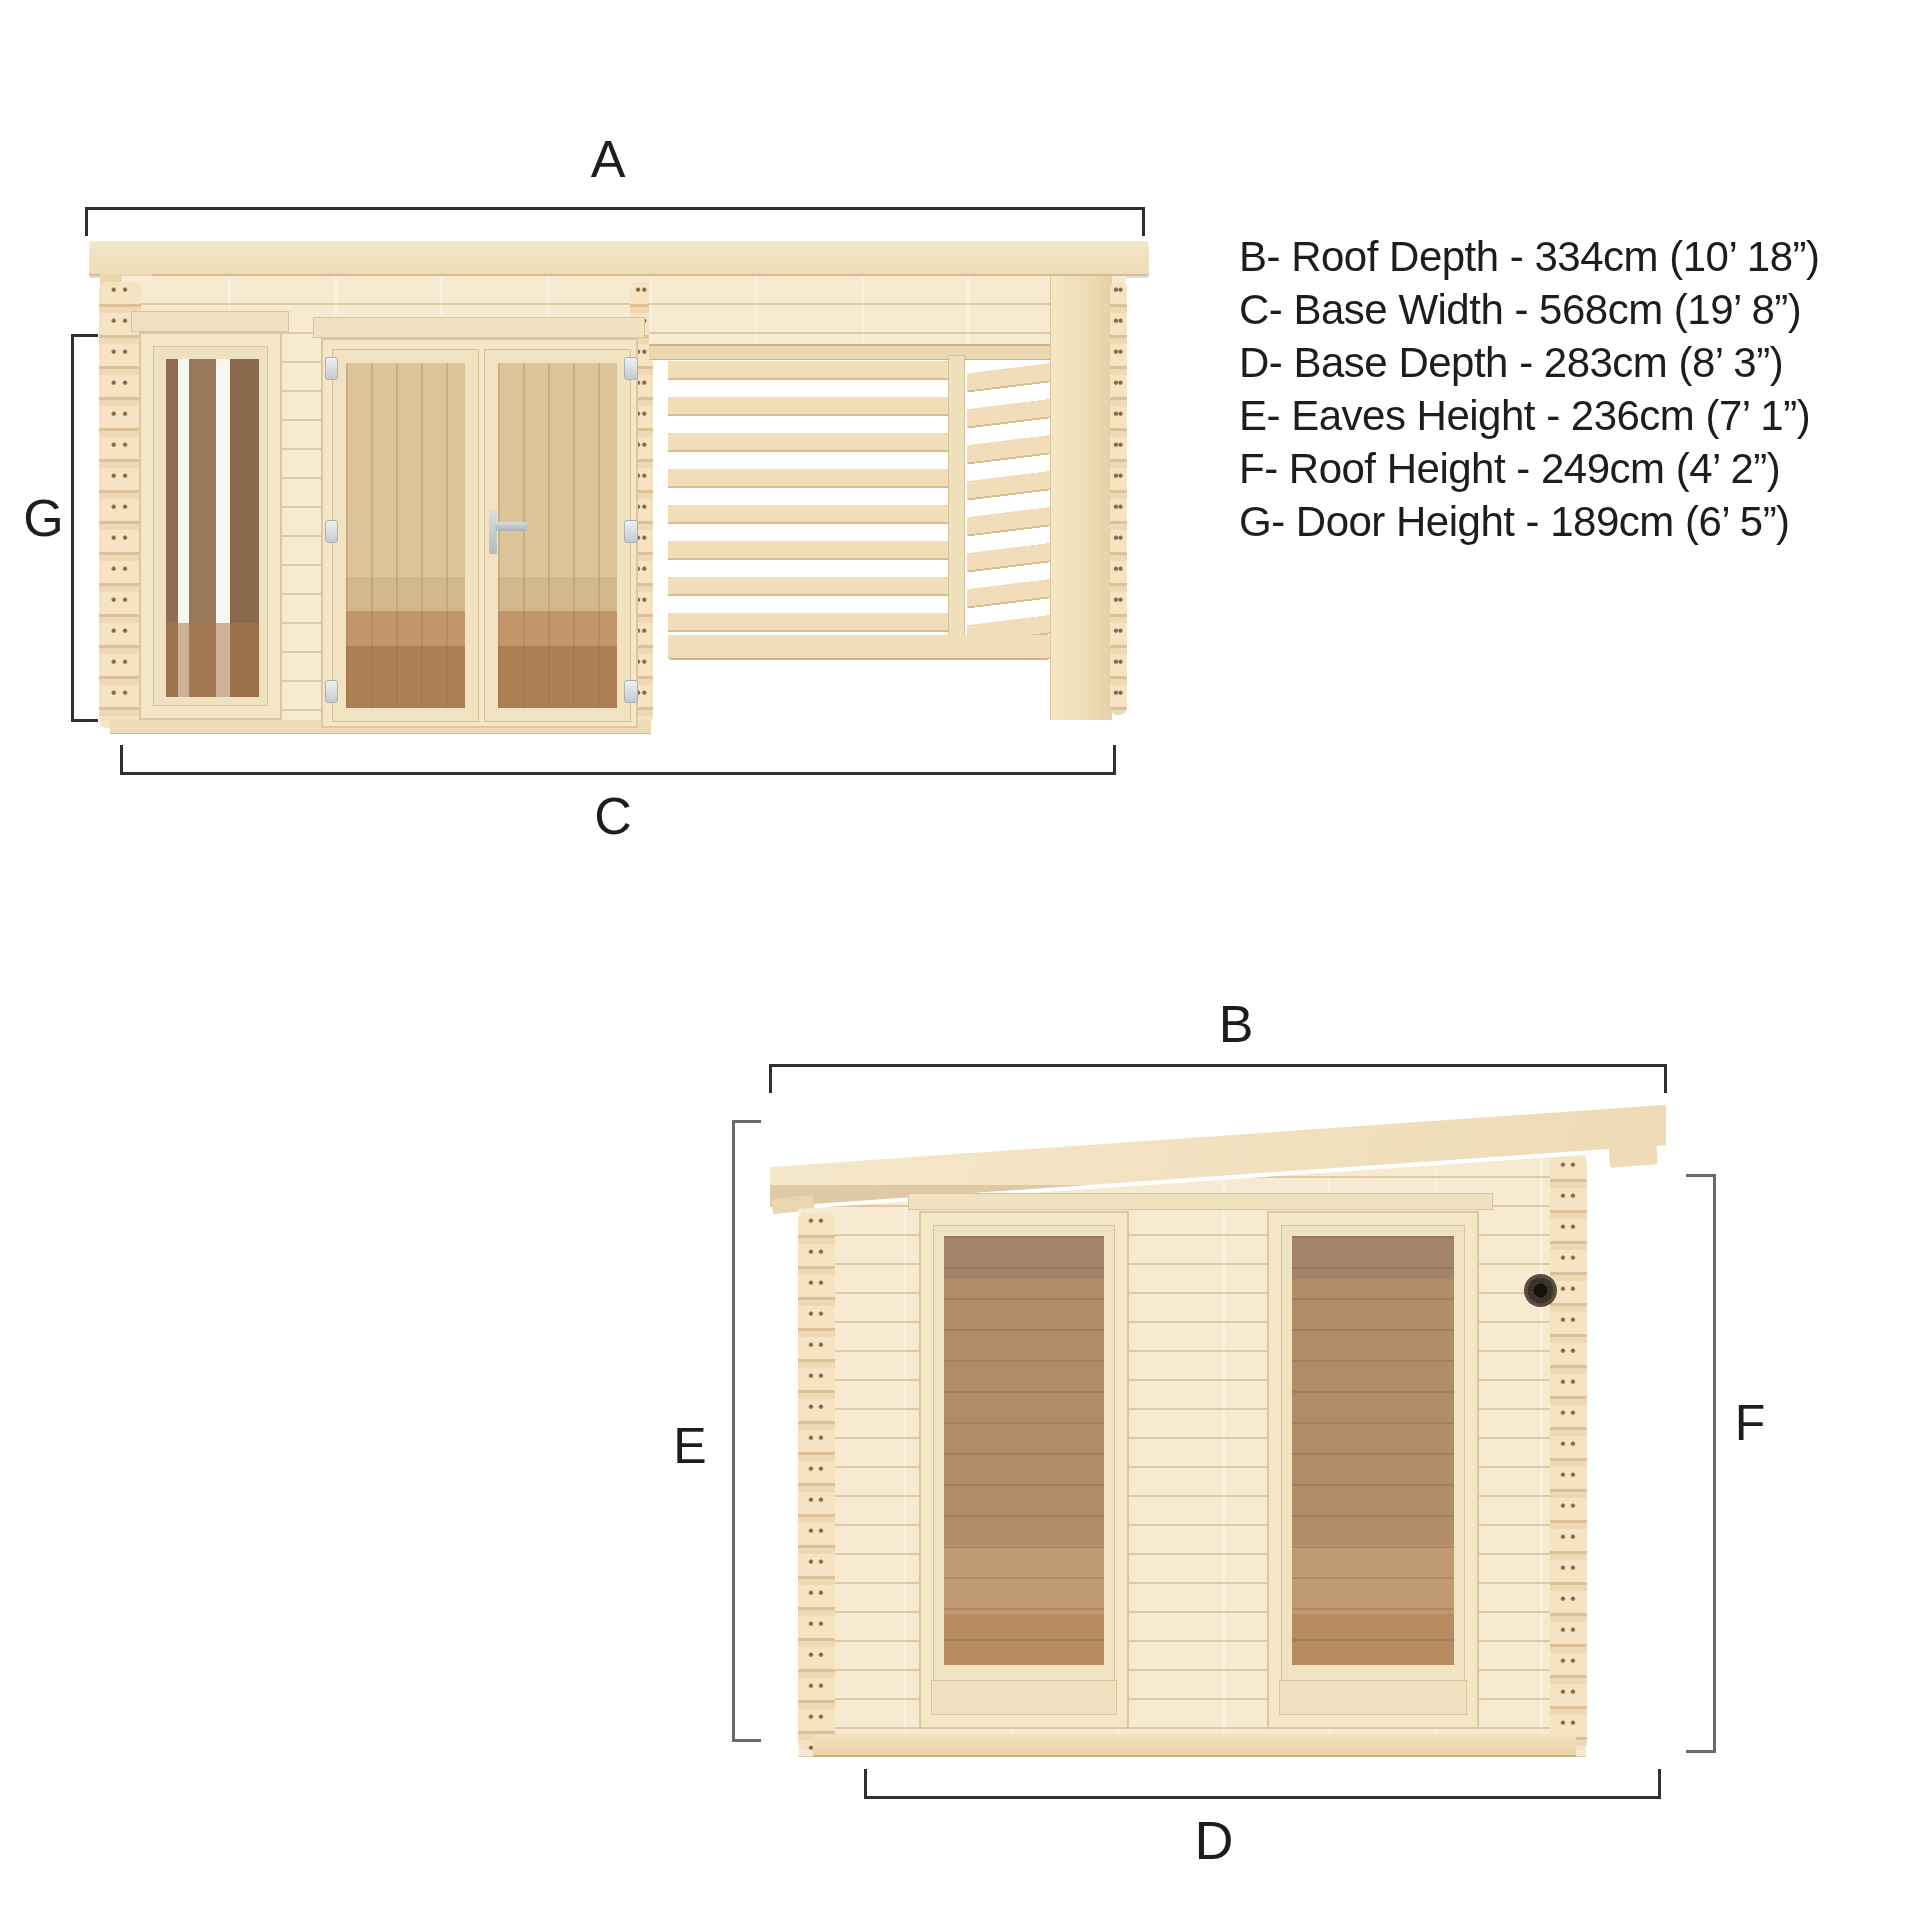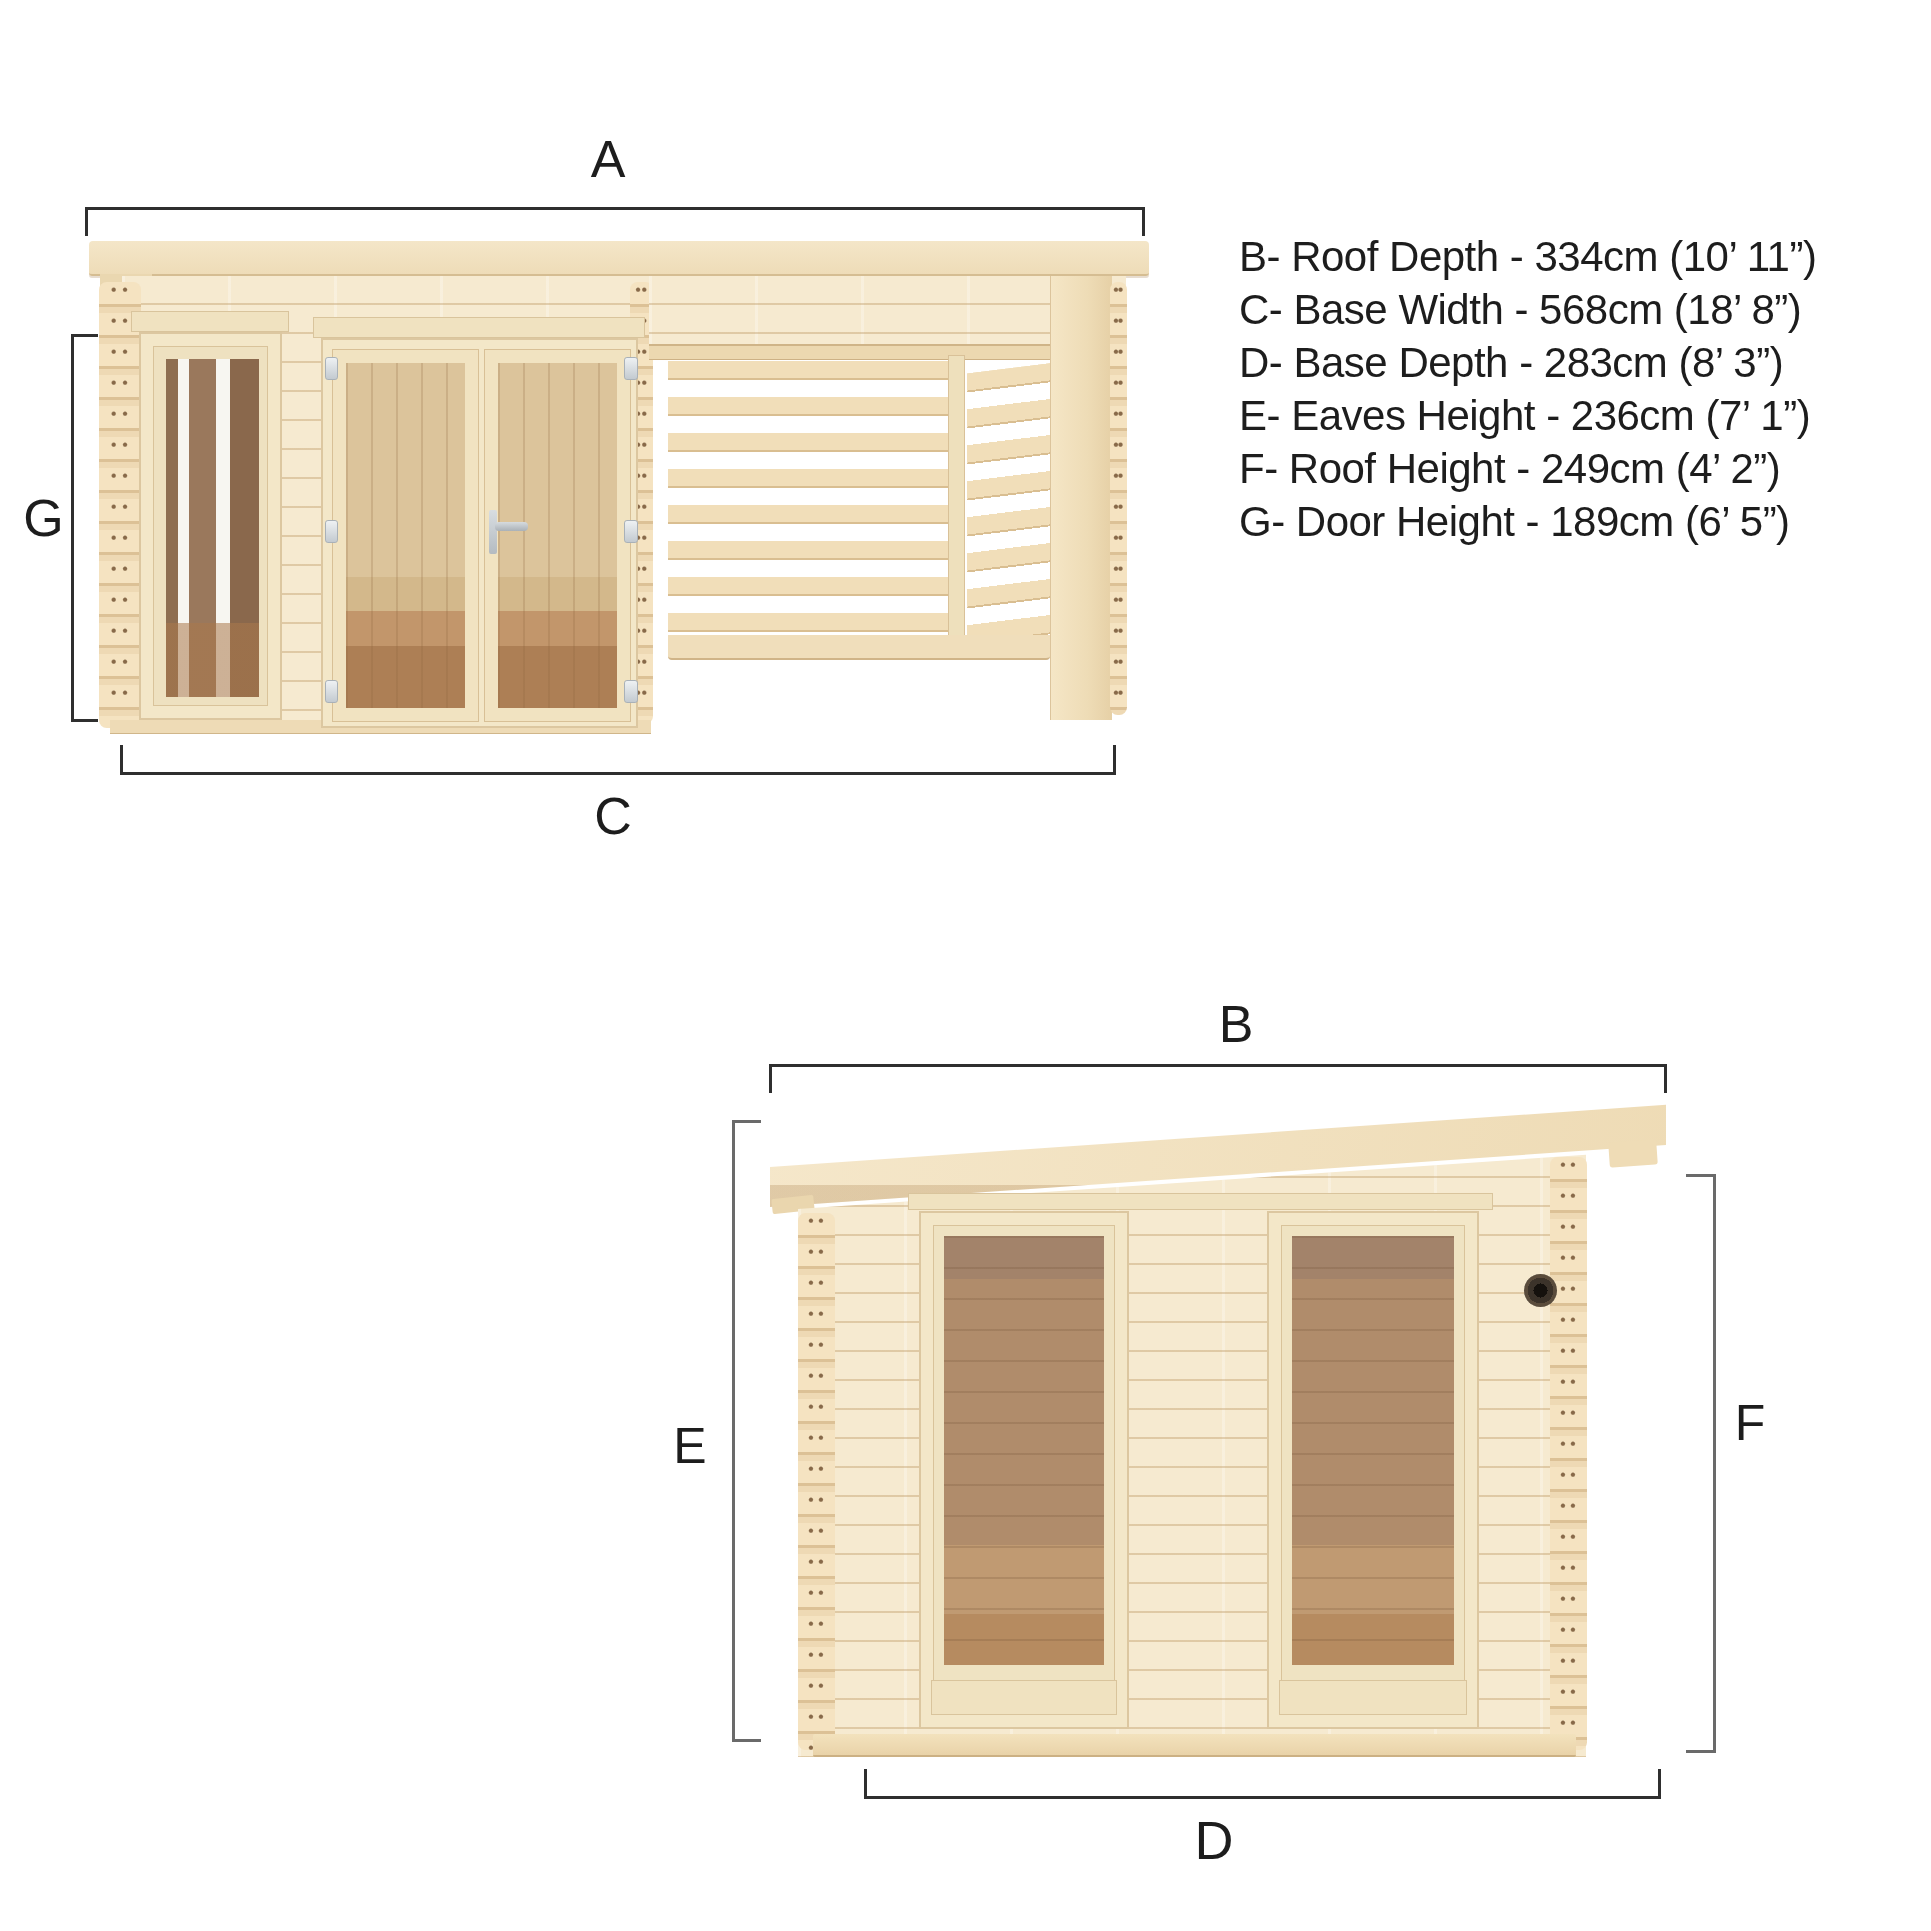--- a/index.html
+++ b/index.html
@@ -101,22 +101,22 @@
   <div class="dim" style="left:120px;top:745px;width:2.9px;height:30px;"></div>
   <div class="dim" style="left:1113px;top:745px;width:2.9px;height:30px;"></div>
   <div class="dim-label" style="left:587px;top:790px;width:52px;">C</div>
 
   <div class="dim" style="left:71px;top:334px;width:2.9px;height:388px;"></div>
   <div class="dim" style="left:71px;top:334px;width:27px;height:2.9px;"></div>
   <div class="dim" style="left:71px;top:719px;width:27px;height:2.9px;"></div>
   <div class="dim-label" style="left:17.4px;top:492px;width:52px;">G</div>
 
   <div class="legend">
-    <div class="legend-line">B- Roof Depth - 334cm (10’ 11”)</div>
-    <div class="legend-line">C- Base Width - 568cm (18’ 8”)</div>
+    <div class="legend-line">B- Roof Depth - 334cm (10’ 18”)</div>
+    <div class="legend-line">C- Base Width - 568cm (19’ 8”)</div>
     <div class="legend-line">D- Base Depth - 283cm (8’ 3”)</div>
     <div class="legend-line">E- Eaves Height - 236cm (7’ 1”)</div>
     <div class="legend-line">F- Roof Height - 249cm (4’ 2”)</div>
     <div class="legend-line">G- Door Height - 189cm (6’ 5”)</div>
   </div>
 
   <div class="dim-label" style="left:1210px;top:998px;width:52px;">B</div>
   <div class="dim" style="left:769px;top:1064px;width:898px;height:2.9px;"></div>
   <div class="dim" style="left:769px;top:1064px;width:2.9px;height:29px;"></div>
   <div class="dim" style="left:1664px;top:1064px;width:2.9px;height:29px;"></div>

